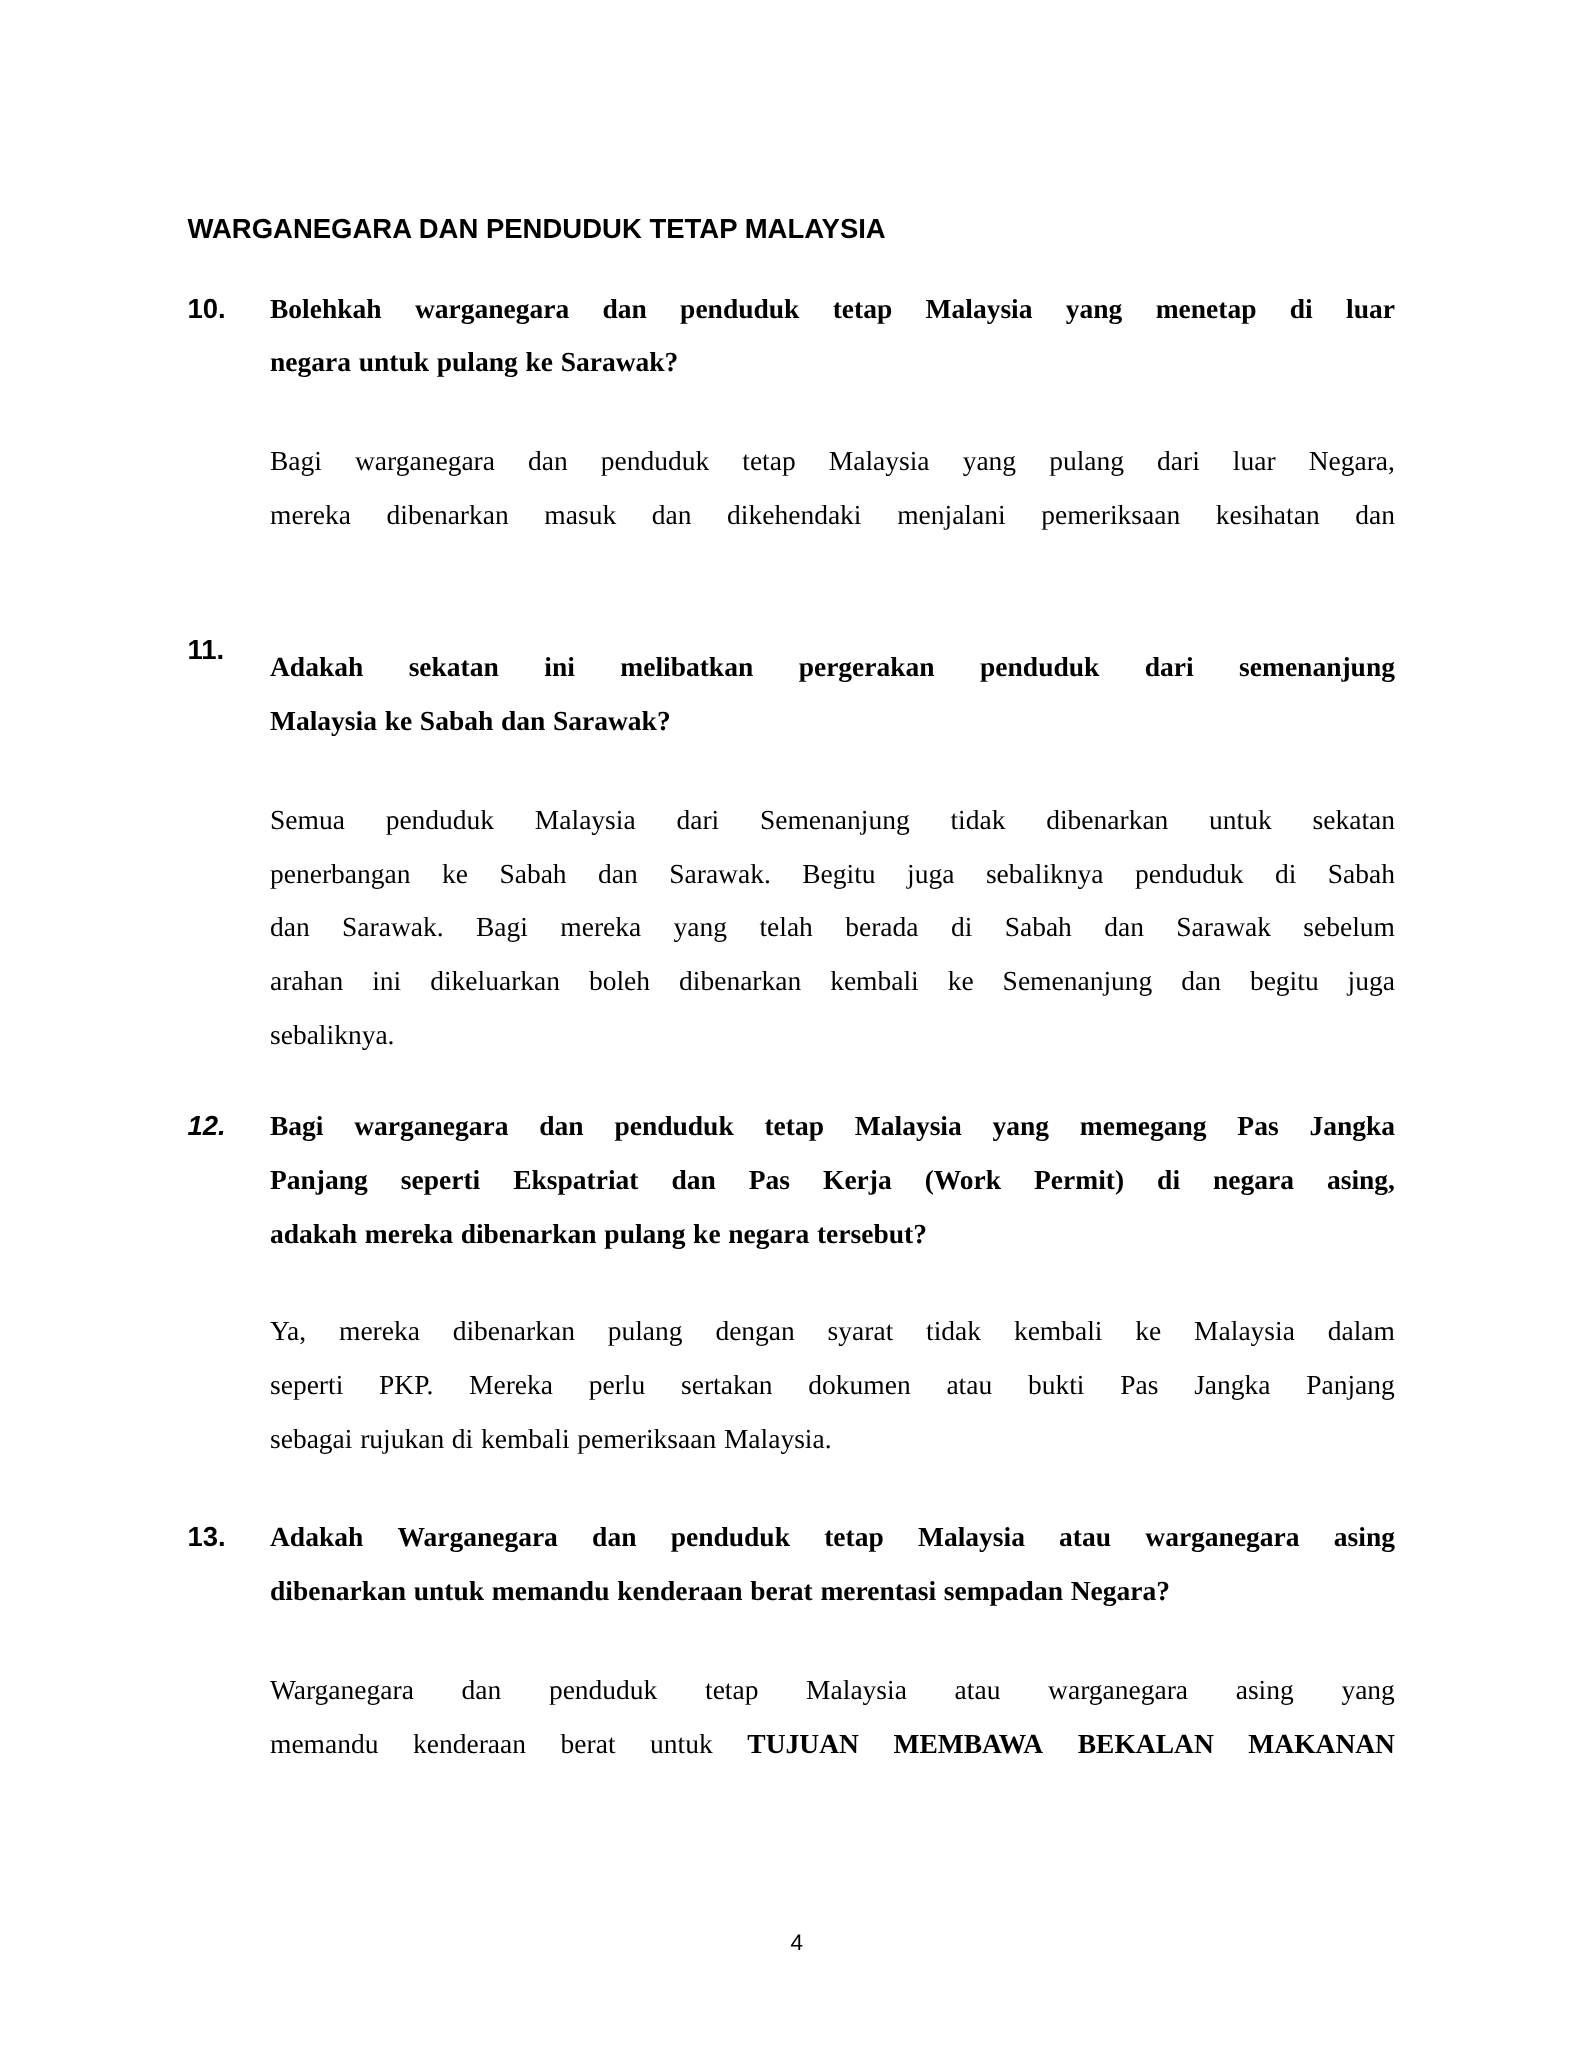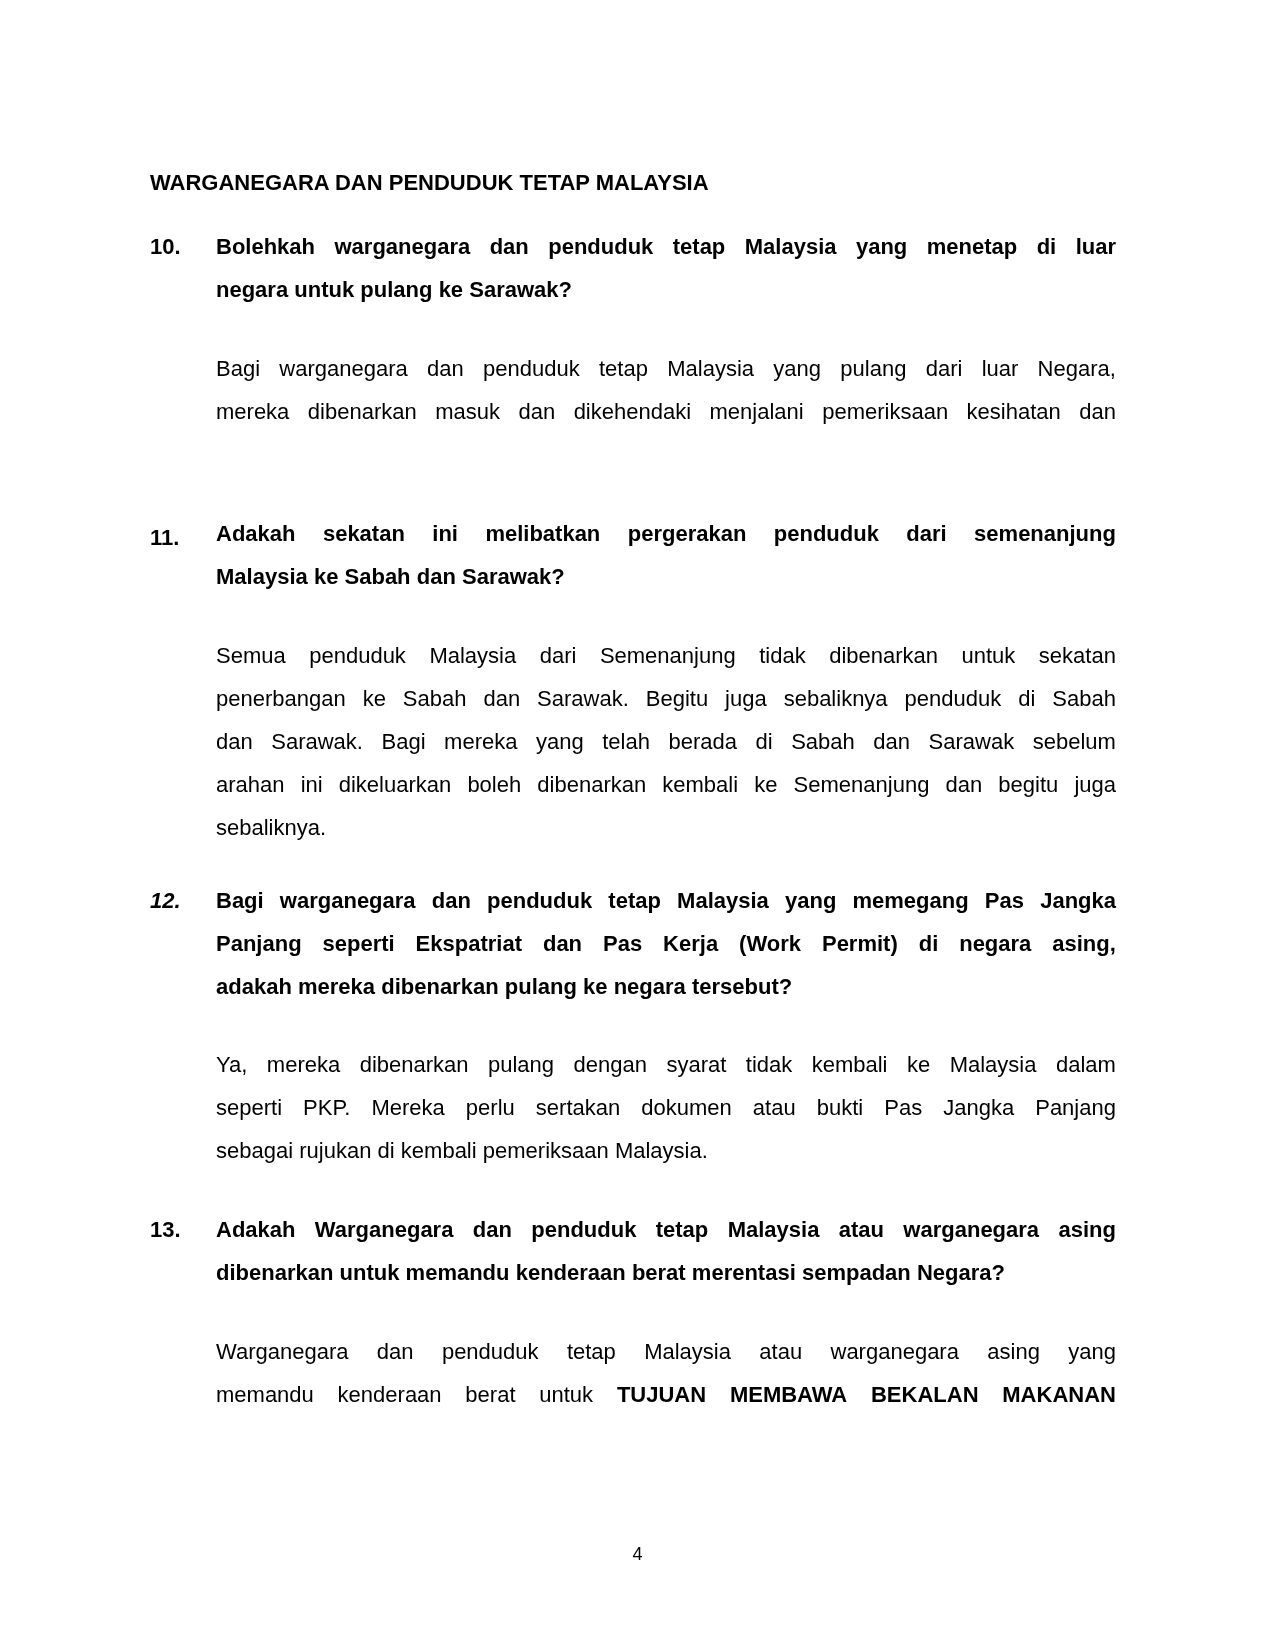--- a/index.html
+++ b/index.html
@@ -21,21 +21,21 @@
       text-align: justify; text-align-last: justify; white-space: nowrap;
       overflow: visible;
     }
     .line.last { text-align-last: left; }
     .q .line { font-weight: bold; }
     .footer {
       position: absolute; top: 1544px; left: 0; width: 1275px; text-align: center;
       font-size: 18px;
     }
     
-    .jl { display: flex; justify-content: space-between; }
+    .jl { display: flex; justify-content: space-between; font-family: Liberation Serif, serif; }
     .jl.last { justify-content: flex-start; gap: 0; }
     .jl.last > span { margin-right: 0.28em; }
     .b { font-weight: bold; }
     .i { font-style: italic; }
   </style>
 </head>
 <body>
 
 <div class="page">
   <div class="heading">WARGANEGARA DAN PENDUDUK TETAP MALAYSIA</div>
@@ -82,21 +82,21 @@
           <span>dibenarkan</span>
           <span>masuk</span>
           <span>dan</span>
           <span>dikehendaki</span>
           <span>menjalani</span>
           <span>pemeriksaan</span>
           <span>kesihatan</span>
           <span>dan</span>
         </div>
       </div>
-      <div class="num" style="top: 516px; line-height: 43px;">11.</div>
+      <div class="num" style="top: 498px; line-height: 43px;">11.</div>
       <div class="block q" style="top: 512px;">
         <div class="line jl">
           <span>Adakah</span>
           <span>sekatan</span>
           <span>ini</span>
           <span>melibatkan</span>
           <span>pergerakan</span>
           <span>penduduk</span>
           <span>dari</span>
           <span>semenanjung</span>

